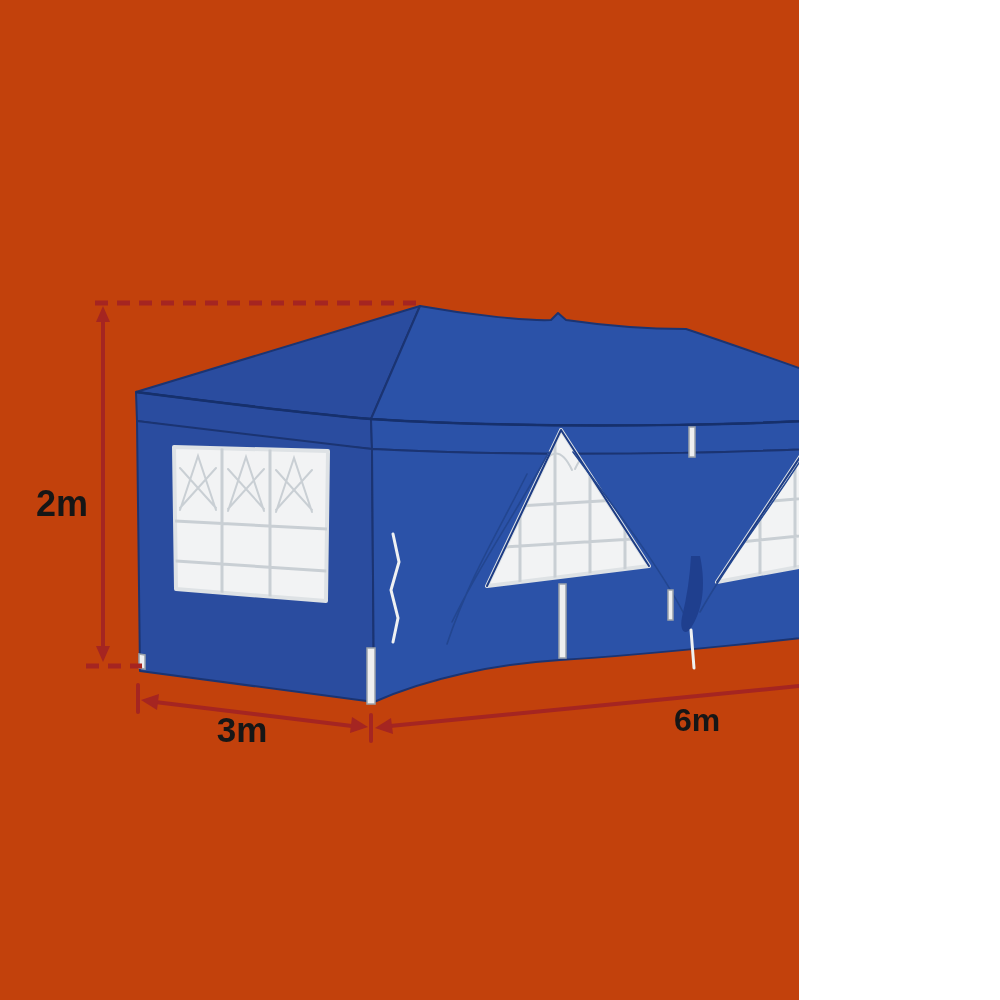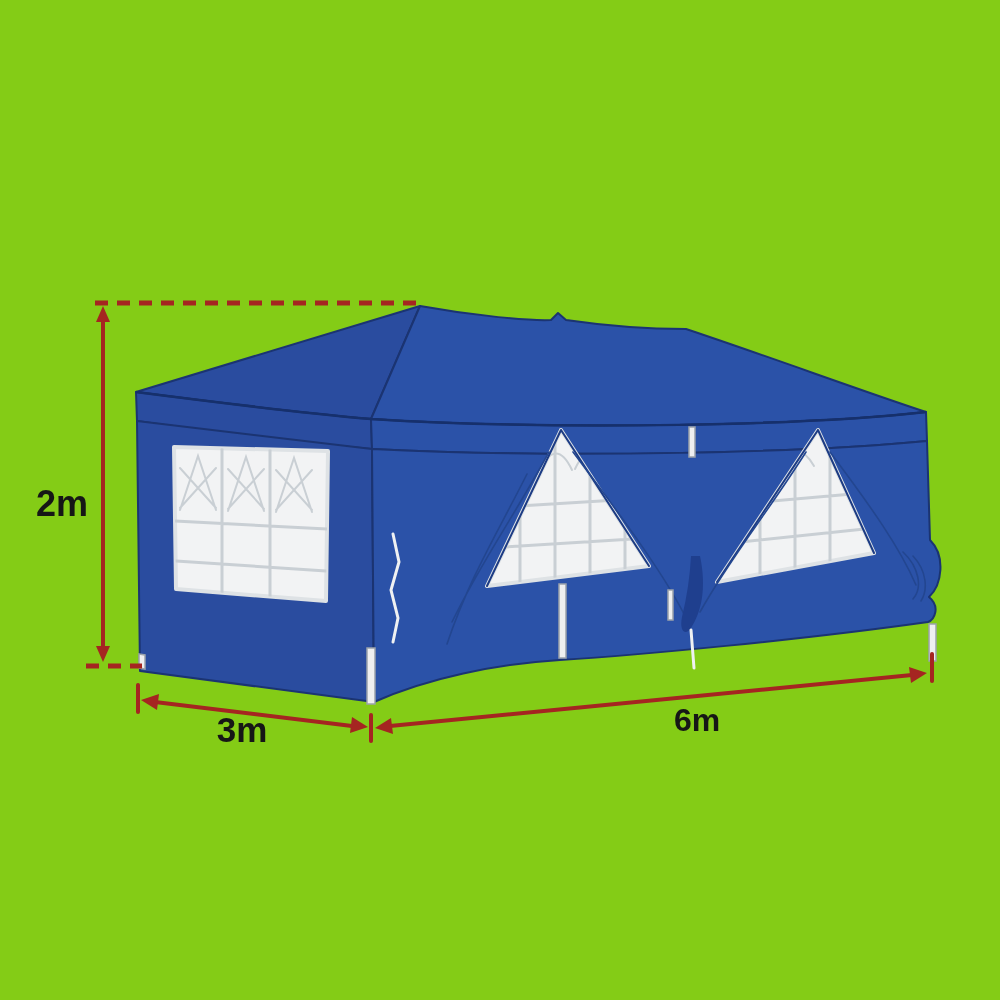--- a/index.html
+++ b/index.html
@@ -1,16 +1,16 @@
 <!DOCTYPE html>
 <html><head>
 <meta charset="utf-8">
 <style>
   html,body{margin:0;padding:0;background:#fff;}
-  .canvas{position:relative;width:1000px;height:1000px;background:#84cc16;overflow:hidden;
+  .canvas{position:relative;width:799px;height:1000px;background:#c2410c;overflow:hidden;
           font-family:"Liberation Sans",sans-serif;}
   svg{display:block;width:1000px;height:1000px;}
   .outline path{stroke:#1B3472;stroke-width:2;stroke-linejoin:round;}
   .fold{fill:none;stroke:#1C3B84;stroke-width:2;stroke-linecap:round;}
   .fold-soft{fill:none;stroke:#234690;stroke-width:1.6;stroke-linecap:round;}
   .eave{fill:none;stroke:#16306C;stroke-width:2.5;}
   .win-frame{stroke:#DEE2E5;stroke-width:4;stroke-linejoin:round;}
   .win-grid path{fill:none;stroke-width:3;stroke-linecap:round;}
   .win-grid path.thin{stroke-width:2;}
   .leg-group path{stroke:#9CA3AA;stroke-width:1.5;}

